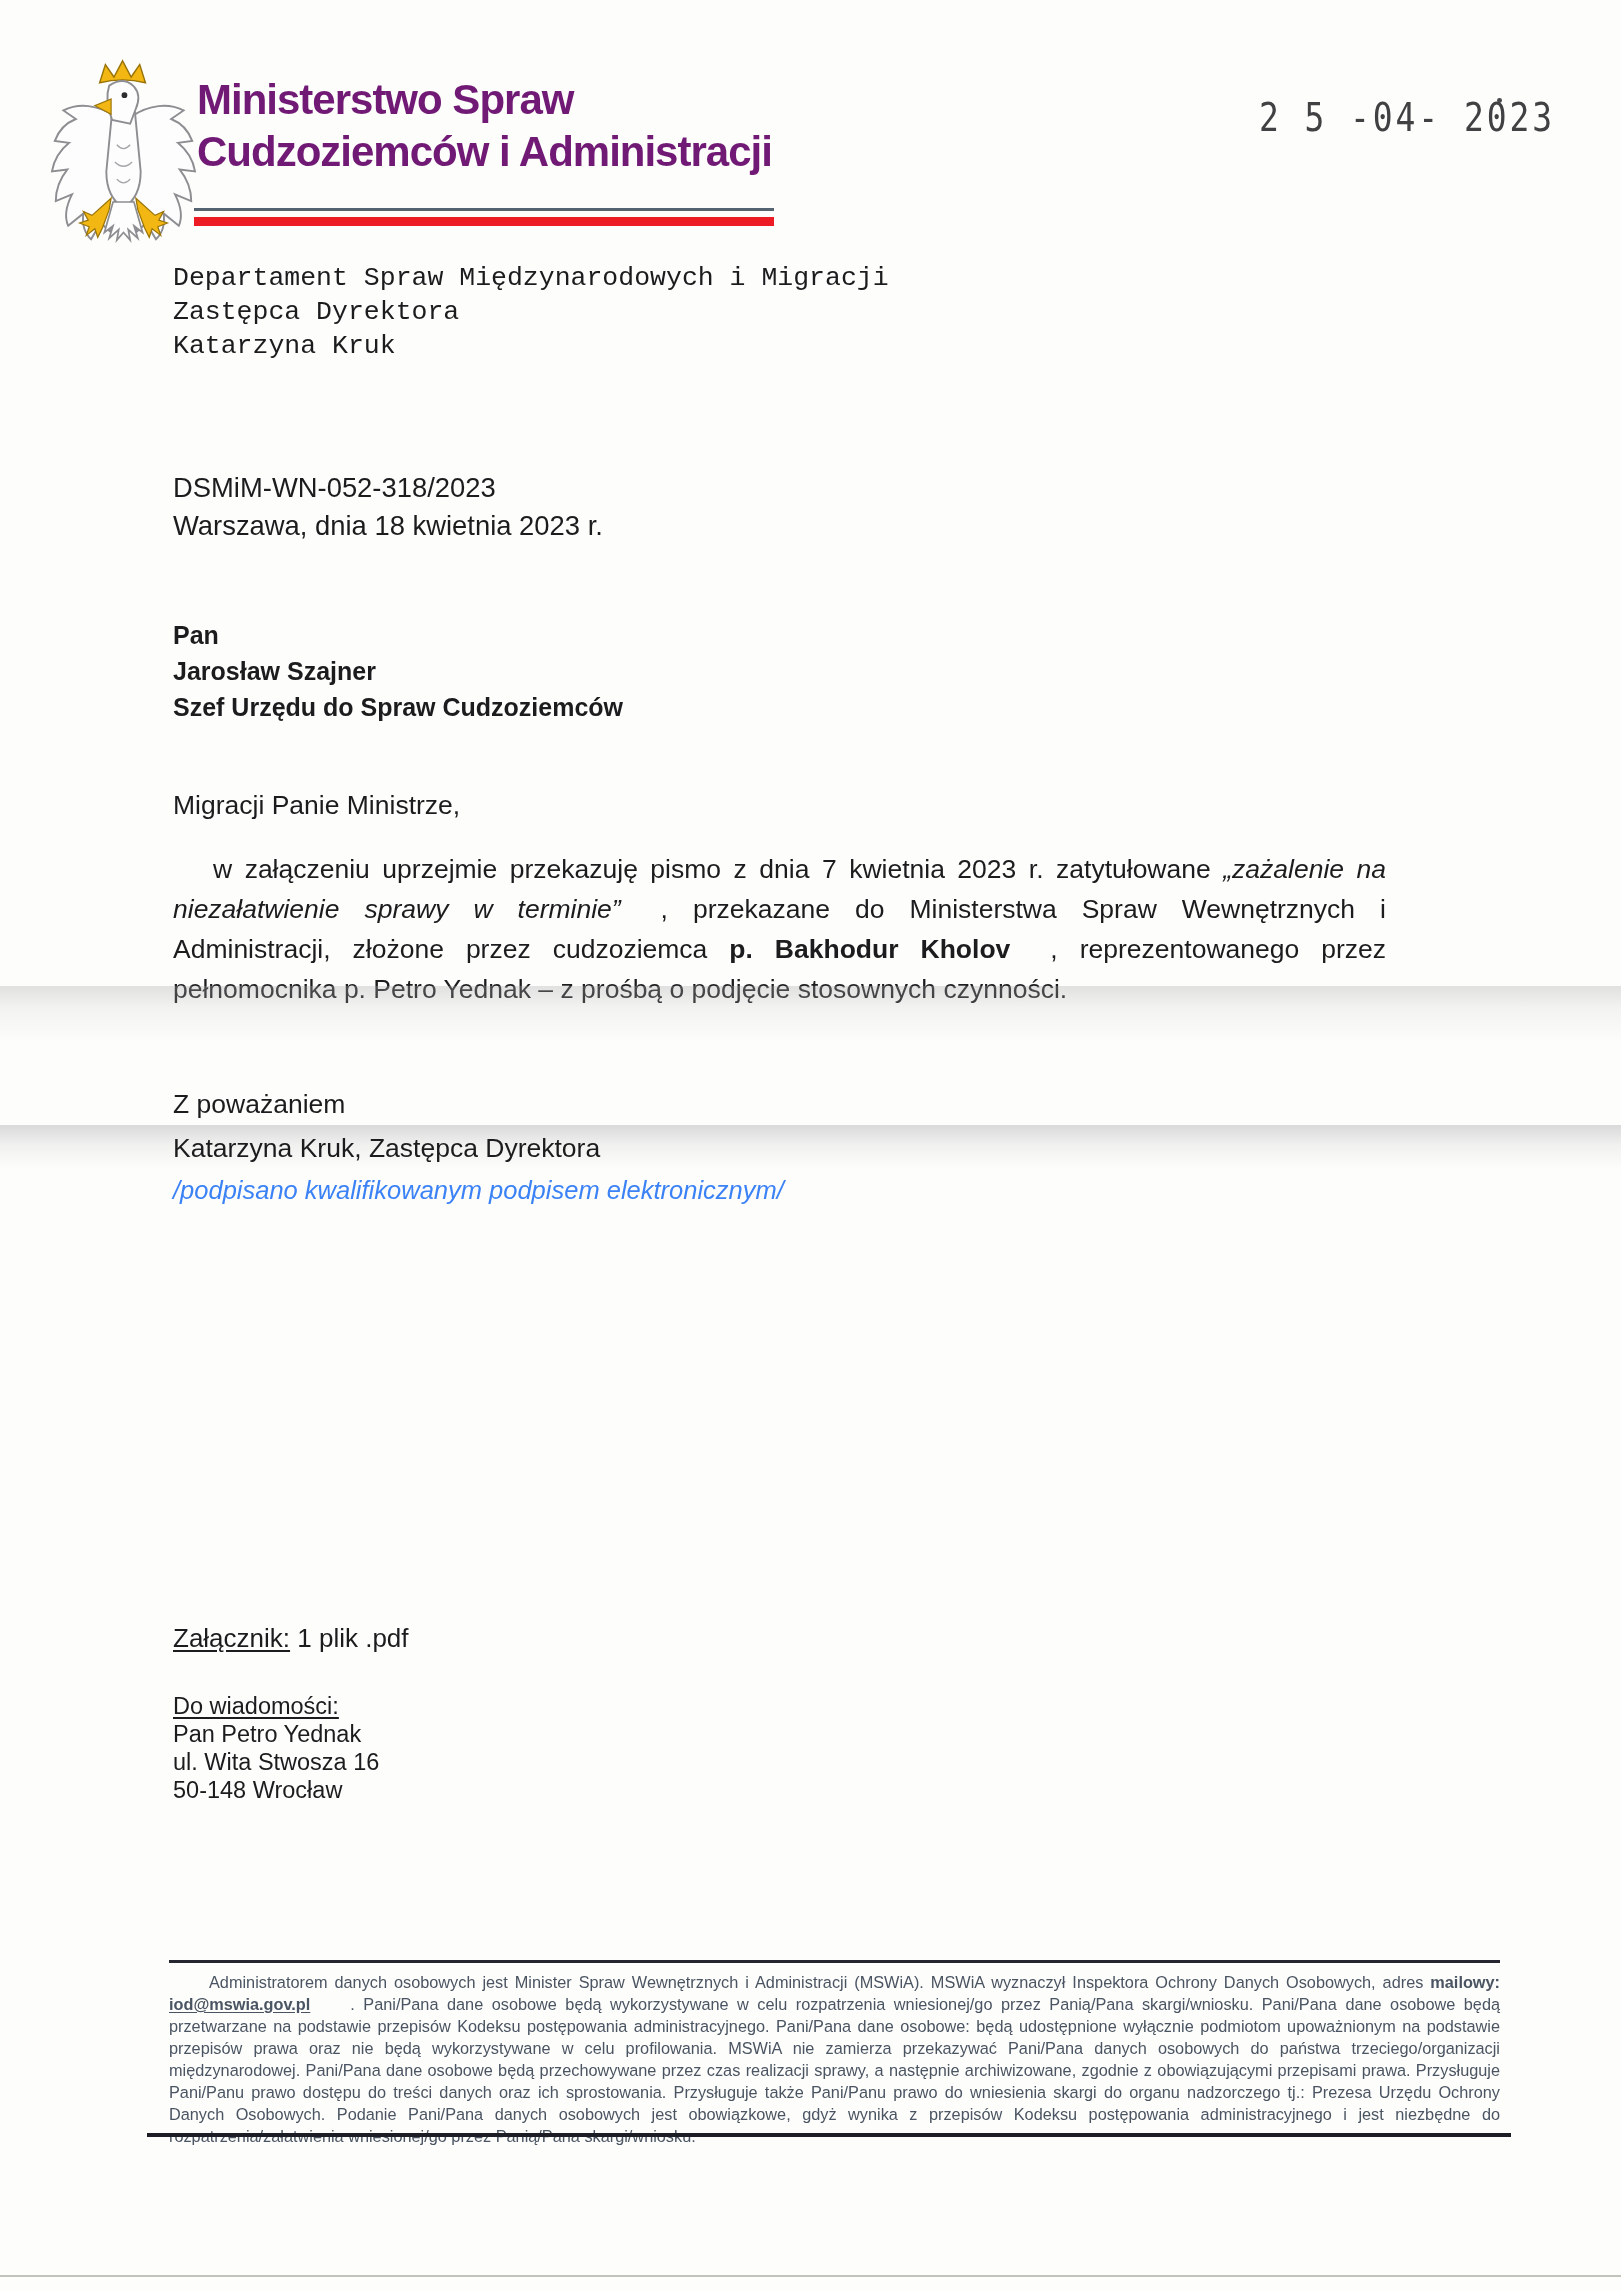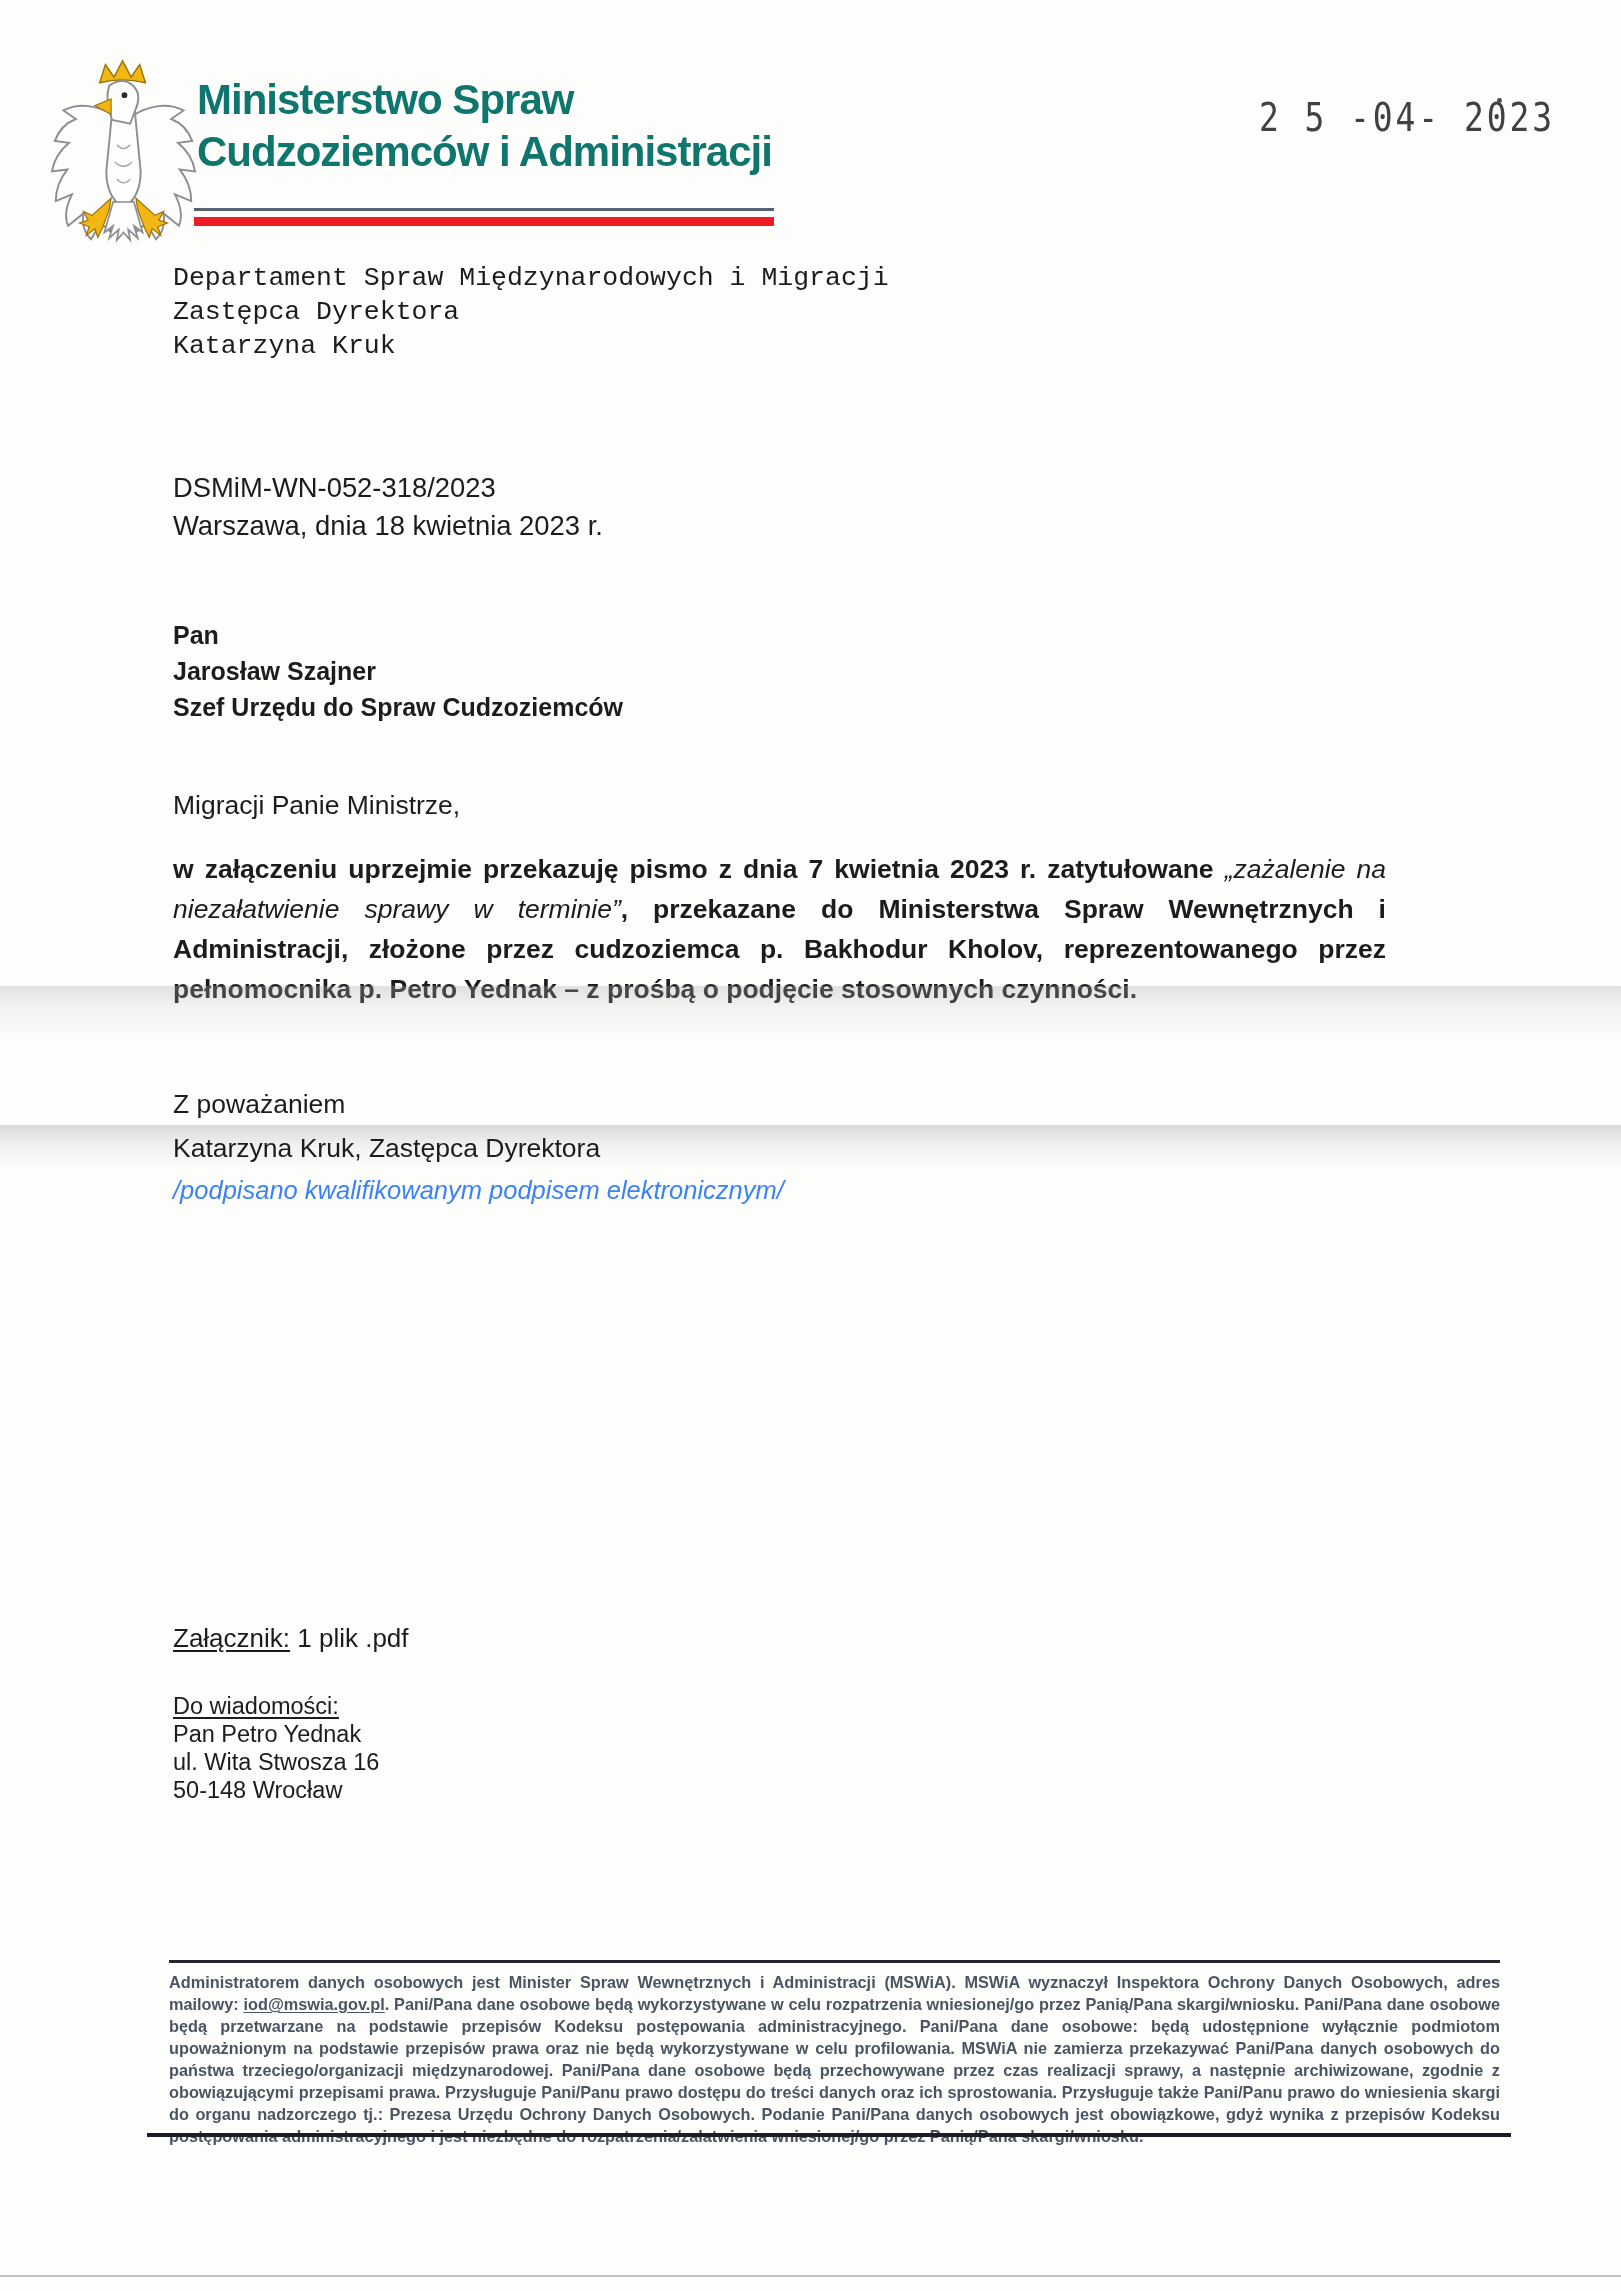--- a/index.html
+++ b/index.html
@@ -10,21 +10,21 @@
     background:#fdfdfb;
     font-family:"Liberation Sans", sans-serif;
     color:#1c1c1e;
     overflow:hidden;
   }
   
   .emblem{position:absolute;left:41px;top:57px;width:165px;height:186px;}
   .ministry-name{
     position:absolute;left:197px;top:74px;
     font-size:42px;line-height:52px;font-weight:bold;
-    letter-spacing:-1px;color:#0f766e;white-space:nowrap;
+    letter-spacing:-1px;color:#701a75;white-space:nowrap;
   }
   .header-rules{position:absolute;left:194px;top:208px;width:580px;}
   .header-rule-thin{height:2.9px;background:#55626f;}
   .header-rule-red{height:8.8px;background:#ed1c24;margin-top:5.9px;}
   
   .date-stamp{
     position:absolute;left:1259px;top:94px;
     font-family:"DejaVu Sans Mono", monospace;
     font-size:33px;color:#414143;letter-spacing:2.9px;
     transform:scaleY(1.18);transform-origin:top left;
@@ -52,21 +52,21 @@
   
   .footer-rule-top{position:absolute;left:169px;top:1960px;width:1331px;height:2.9px;background:#262630;}
   .privacy-notice{
     position:absolute;left:169px;top:1971px;width:1331px;
     font-size:16.3px;line-height:22px;color:#4a5462;
     text-align:justify;text-justify:inter-word;
   }
   .footer-rule-bottom{position:absolute;left:147px;top:2133px;width:1364px;height:3.9px;background:#1d1d26;}
   .footer-address{position:absolute;left:173px;top:2143px;font-size:24.5px;line-height:31px;color:#17171a;}
   
-  .rt-normal{font-style:normal;font-weight:bold;}
+  .rt-normal{font-style:normal;font-weight:normal;margin-left:40px;}
   .rt-italic{font-style:italic;}
   .rt-bold{font-weight:bold;}
   .rt-bold-underline{font-weight:bold;text-decoration:underline;text-underline-offset:2px;}
   
   .crease-1{
     position:absolute;left:0;top:986px;width:1621px;height:63px;
     background:linear-gradient(180deg, rgba(170,170,172,0.34) 0%, rgba(190,190,192,0.16) 35%, rgba(255,255,255,0) 90%);
     pointer-events:none;
   }
   .crease-2{

